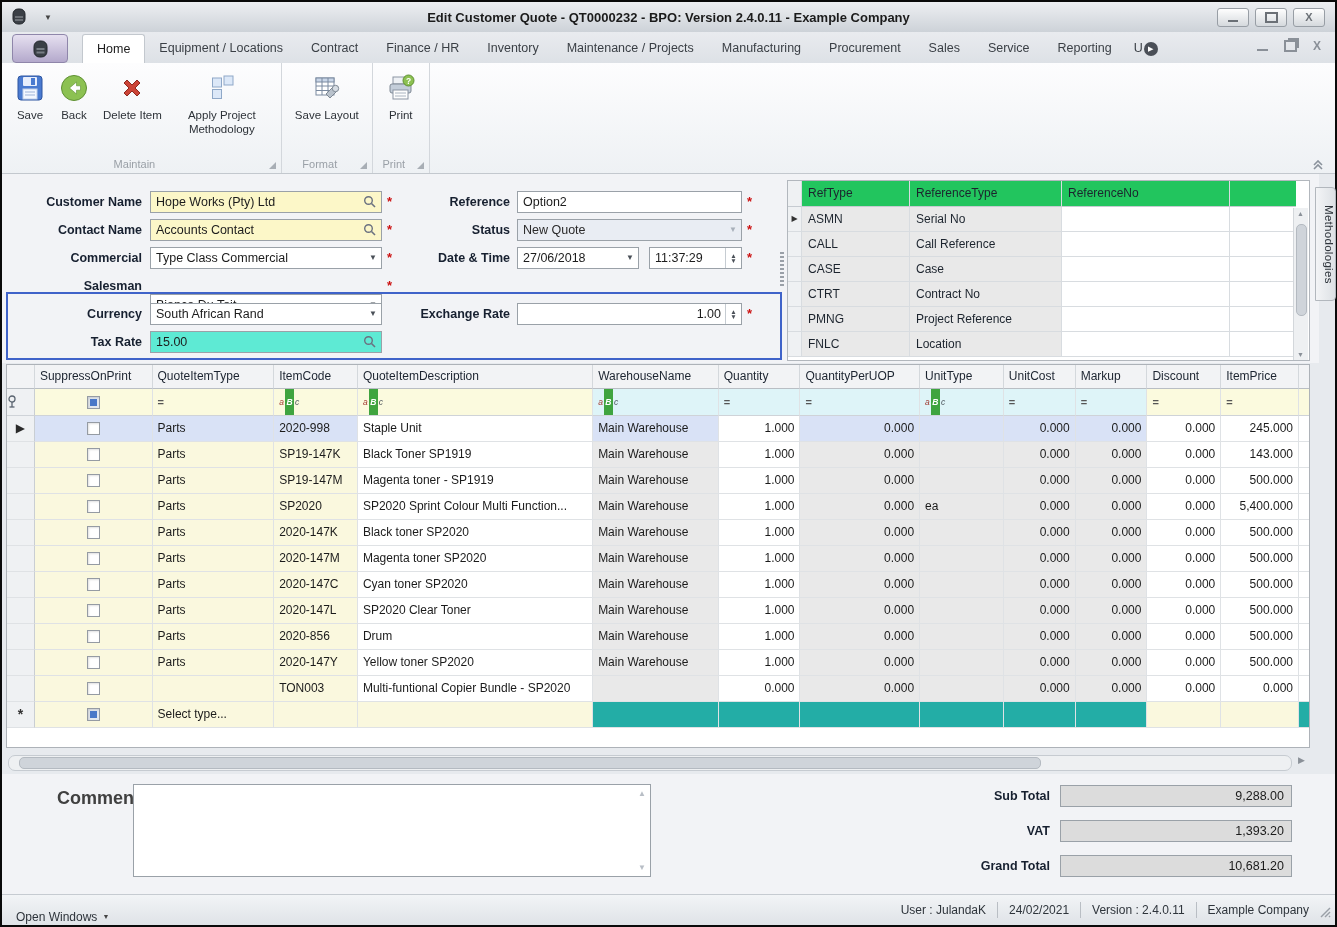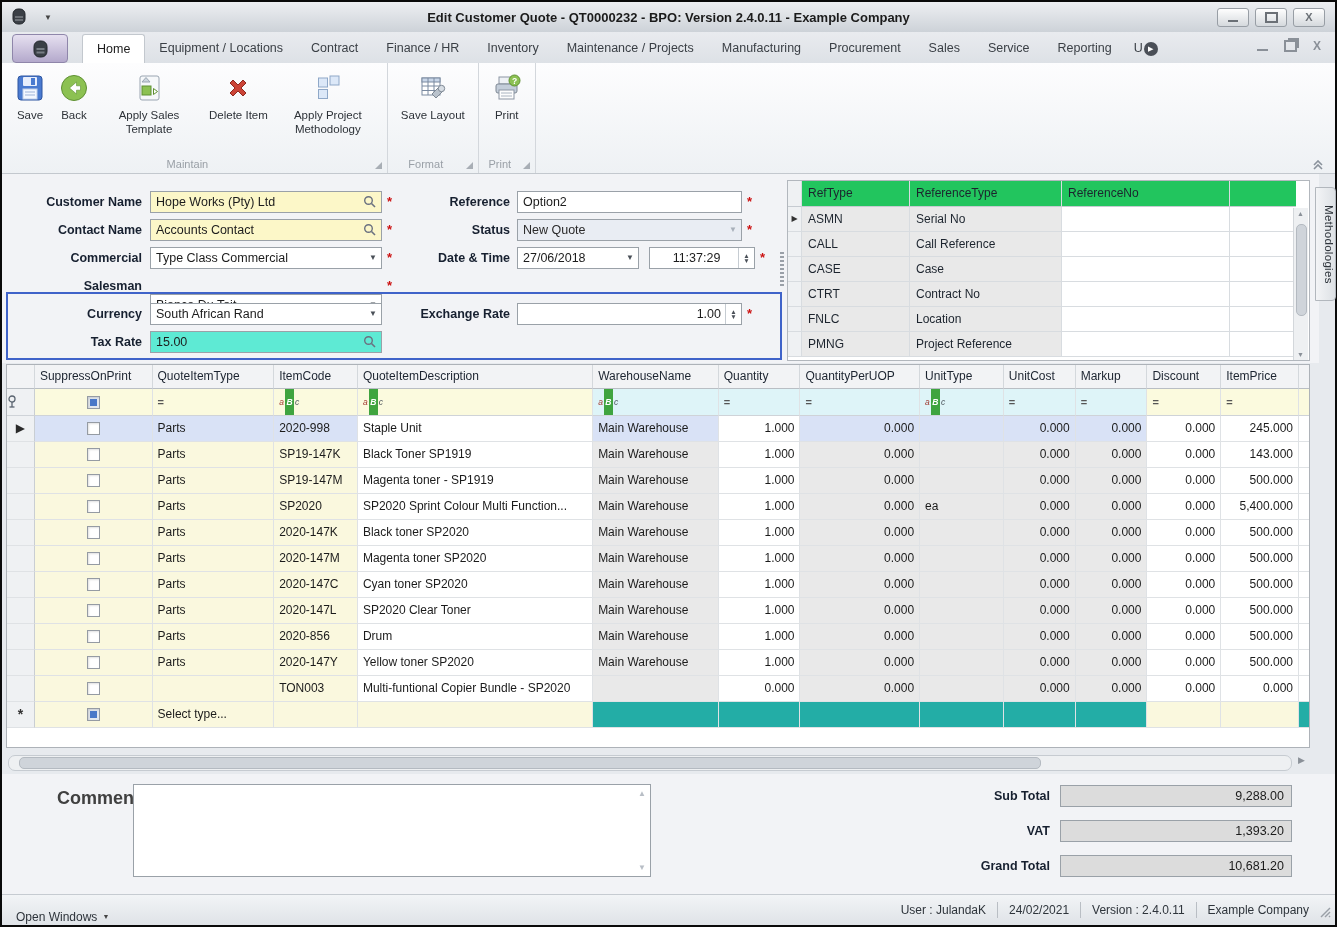--- a/index.html
+++ b/index.html
@@ -195,31 +195,20 @@
               <svg width="30" height="30">
                 <circle cx="15" cy="15" r="12.5" fill="#8cc152" stroke="#5e9032"></circle>
                 <path d="M17.5 9 L10.5 15 L17.5 21 L17.5 17.2 L21.5 17.2 L21.5 12.8 L17.5 12.8 Z" fill="#fff" stroke="#5e9032" stroke-width="0.6"></path>
               </svg>
             </span>
             <div class="rlabel">Back</div>
           </div>
           <div class="rbtn">
             <span class="ricon">
               <svg width="30" height="30">
-                <rect x="6" y="3" width="19" height="24" rx="2" fill="#f6f8fa" stroke="#9aa5b1"></rect>
-                <path d="M8 9 L16 9 L12 4.5 Z" fill="#cdd6df" stroke="#9aa5b1"></path>
-                <rect x="8" y="13" width="9" height="9" fill="#8cc152" stroke="#5e9032"></rect>
-                <path d="M19.5 15.5 L23.5 18.5 L19.5 21.5 Z" fill="#fff" stroke="#5e9032"></path>
-              </svg>
-            </span>
-            <div class="rlabel">Apply Sales Template</div>
-          </div>
-          <div class="rbtn">
-            <span class="ricon">
-              <svg width="30" height="30">
                 <path d="M7 10 L10 7 L15 12 L20 7 L23 10 L18 15 L23 20 L20 23 L15 18 L10 23 L7 20 L12 15 Z" fill="#cc4437" stroke="#8e2a20"></path>
               </svg>
             </span>
             <div class="rlabel">Delete Item</div>
           </div>
           <div class="rbtn">
             <span class="ricon">
               <svg width="30" height="30">
                 <rect x="5.5" y="5" width="9" height="9" fill="#dce8f8" stroke="#8fa8c8"></rect>
                 <rect x="17" y="3" width="9" height="9" fill="#dce8f8" stroke="#8fa8c8"></rect>
@@ -359,21 +348,21 @@
         <span class="ddbtn dim">▼</span>
       </div>
       <span class="req">*</span>
     </div>
     <div class="frow" style="left:408px;top:72px;">
       <div class="flabel lw2">Date &amp; Time</div>
       <div class="ffield" style="width:122px;">
         <span class="fval">27/06/2018</span>
         <span class="ddbtn">▼</span>
       </div>
-      <div class="ffield" style="width:106px;margin-left:10px;text-align:center;">
+      <div class="ffield" style="width:93px;margin-left:10px;">
         <span class="fval">11:37:29</span>
         <span class="spin">
             <i>▲</i>
             <i>▼</i>
           </span>
       </div>
       <span class="req">*</span>
     </div>
     <div class="frow" style="left:408px;top:128px;">
       <div class="flabel lw2">Exchange Rate</div>
@@ -419,29 +408,29 @@
       </div>
       <div class="refrow">
         <div class="refcell refdata rc-ind" style="width: 14px;"></div>
         <div class="refcell refdata rc-grey" style="width: 108px;">CTRT</div>
         <div class="refcell refdata rc-grey" style="width: 152px;">Contract No</div>
         <div class="refcell refdata rc-white" style="width: 168px;"></div>
         <div class="refcell refdata rc-white" style="width: 66px; border-right: none;"></div>
       </div>
       <div class="refrow">
         <div class="refcell refdata rc-ind" style="width: 14px;"></div>
+        <div class="refcell refdata rc-grey" style="width: 108px;">PMNG</div>
+        <div class="refcell refdata rc-grey" style="width: 152px;">Project Reference</div>
+        <div class="refcell refdata rc-white" style="width: 168px;"></div>
+        <div class="refcell refdata rc-white" style="width: 66px; border-right: none;"></div>
+      </div>
+      <div class="refrow">
+        <div class="refcell refdata rc-ind" style="width: 14px;"></div>
         <div class="refcell refdata rc-grey" style="width: 108px;">FNLC</div>
         <div class="refcell refdata rc-grey" style="width: 152px;">Location</div>
-        <div class="refcell refdata rc-white" style="width: 168px;"></div>
-        <div class="refcell refdata rc-white" style="width: 66px; border-right: none;"></div>
-      </div>
-      <div class="refrow">
-        <div class="refcell refdata rc-ind" style="width: 14px;"></div>
-        <div class="refcell refdata rc-grey" style="width: 108px;">PMNG</div>
-        <div class="refcell refdata rc-grey" style="width: 152px;">Project Reference</div>
         <div class="refcell refdata rc-white" style="width: 168px;"></div>
         <div class="refcell refdata rc-white" style="width: 66px; border-right: none;"></div>
       </div>
       <div class="refscroll">
         <span class="rs-up">▲</span>
         <div class="refthumb"></div>
         <span class="rs-dn">▼</span>
       </div>
     </div>
   <div class="sidetab">Methodologies</div>

